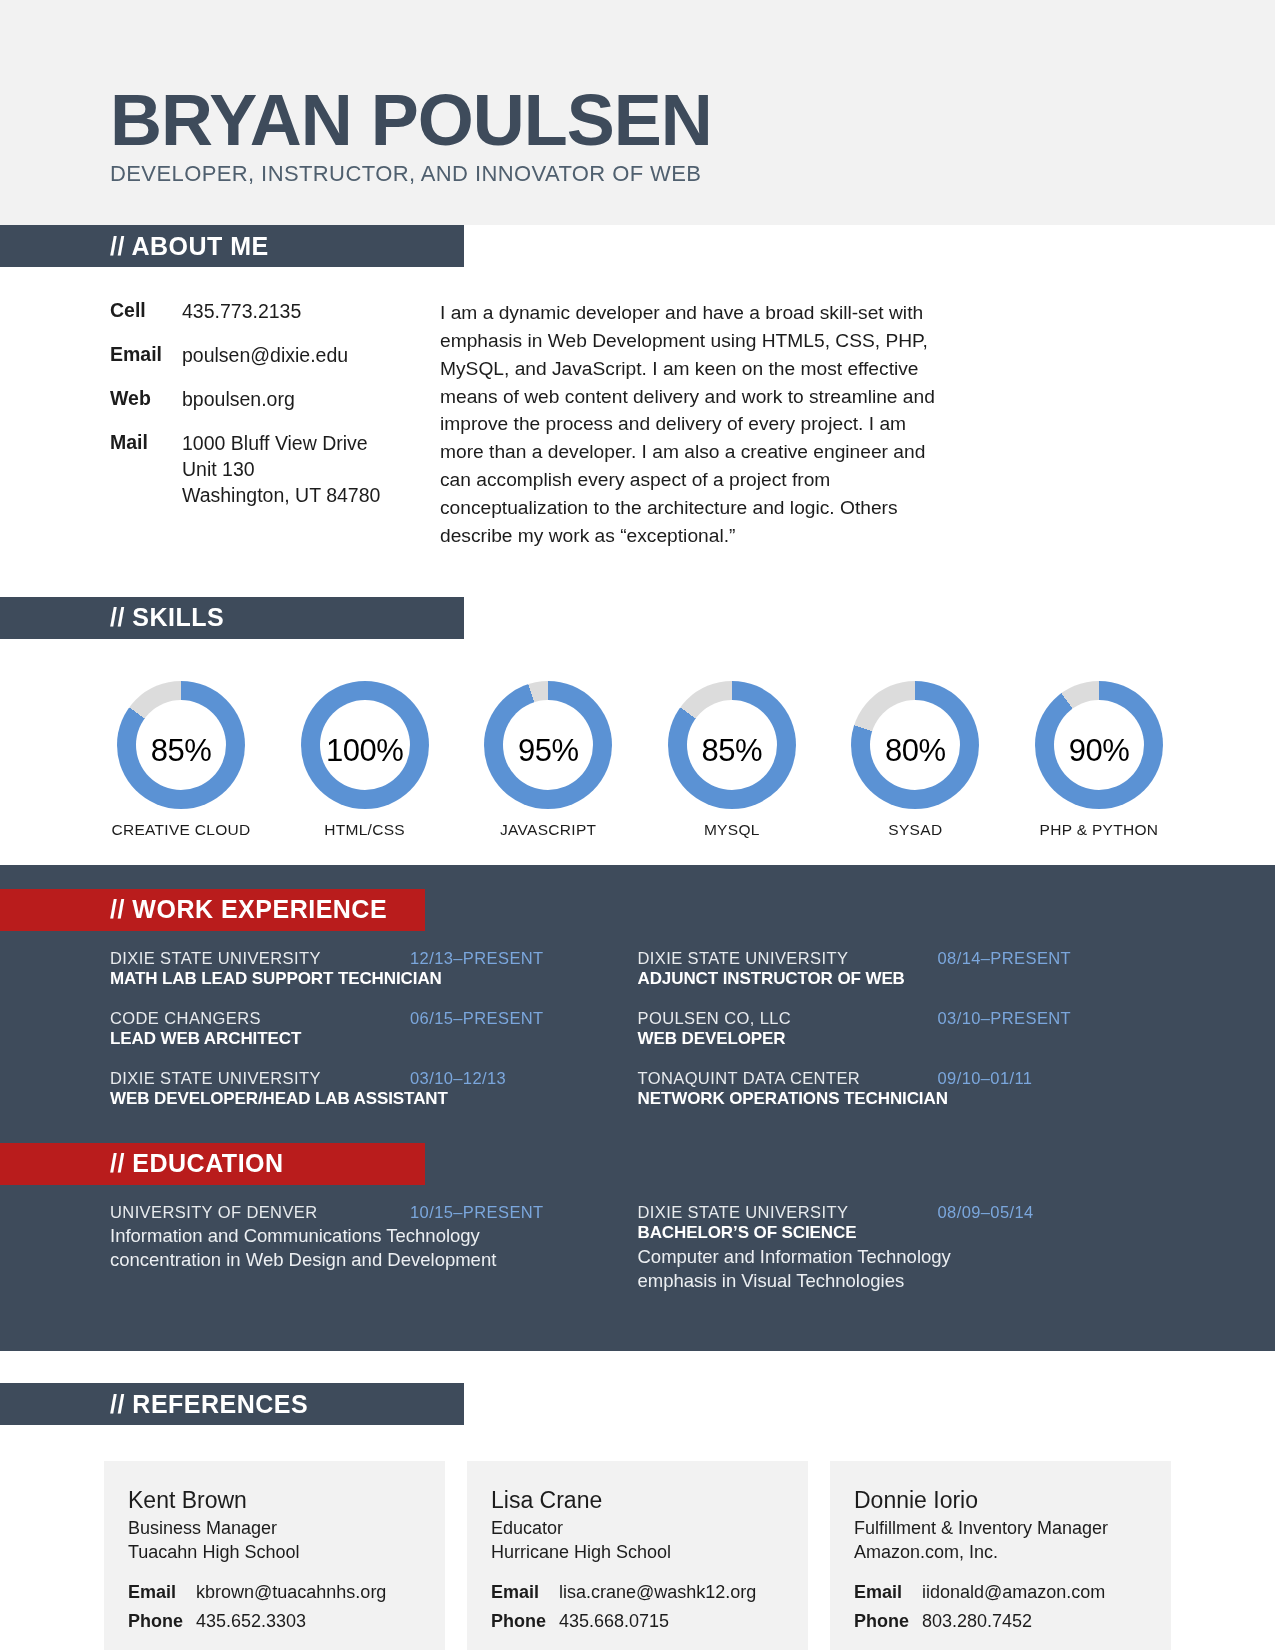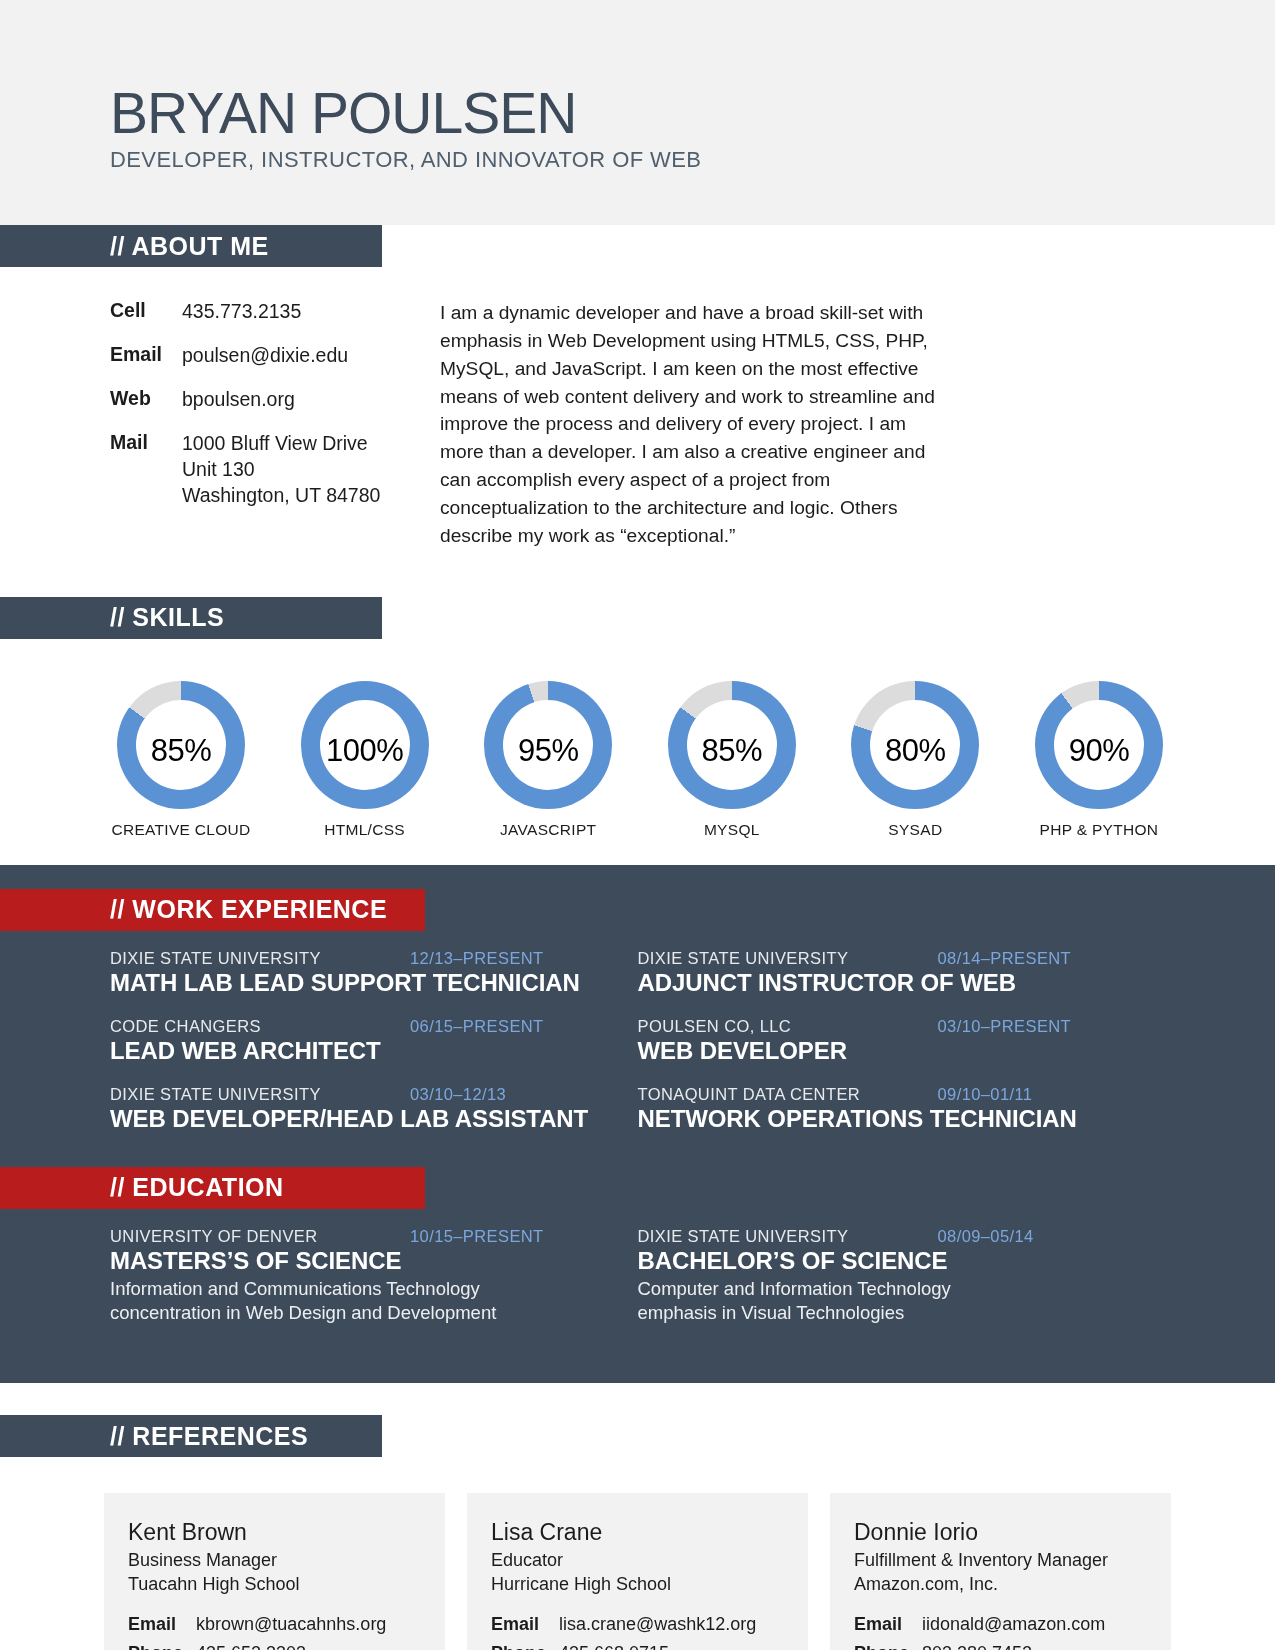--- a/index.html
+++ b/index.html
@@ -20,24 +20,24 @@
     overflow: hidden;
   }
 
   
   .header {
     background: #f2f2f2;
     height: 225px;
     padding: 86px 0 0 110px;
   }
   .name {
-    font-size: 57px;
+    font-size: 72px;
     line-height: 0.95;
     letter-spacing: -1px;
-    font-weight: 400;
+    font-weight: 700;
     color: #3e4b5b;
     font-family: "Liberation Sans", sans-serif;
   }
   .tagline {
     margin-top: 7px;
     font-size: 22px;
     letter-spacing: 0.4px;
     color: #50606f;
     font-weight: 400;
   }
@@ -46,21 +46,21 @@
   .bar {
     height: 42px;
     display: flex;
     align-items: center;
     padding-left: 110px;
     color: #ffffff;
     font-size: 25px;
     font-weight: bold;
     letter-spacing: 0.5px;
   }
-  .bar-dark { background: #3e4b5b; width: 382px; }
+  .bar-dark { background: #3e4b5b; width: 464px; }
   .bar-blue { background: #b91c1c; width: 425px; }
 
   
   .about-wrap {
     display: flex;
     padding: 32px 0 0 0;
     background: #ffffff;
   }
   .contact {
     width: 440px;
@@ -152,21 +152,21 @@
     color: #e8ebee;
     letter-spacing: 0.4px;
     min-width: 300px;
   }
   .entry-date {
     font-size: 16.5px;
     color: #7ba7dd;
     letter-spacing: 0.4px;
   }
   .entry-title {
-    font-size: 24px;
+    font-size: 17px;
     font-weight: bold;
     color: #ffffff;
     letter-spacing: -0.1px;
     margin-top: 1px;
   }
   .entry-desc {
     font-size: 18.5px;
     color: #eceff2;
     line-height: 1.32;
     margin-top: 2px;
@@ -342,21 +342,20 @@
 
     <div class="edu-bar-wrap">
       <div class="bar bar-blue">// EDUCATION</div>
     </div>
     <div class="entries" id="edu-entries">
         <div class="entry">
           <div class="entry-top">
             <span class="entry-org">UNIVERSITY OF DENVER</span>
             <span class="entry-date">10/15–PRESENT</span>
           </div>
-          <div class="entry-title">MASTERS’S OF SCIENCE</div>
           <div class="entry-desc">Information and Communications Technology
 concentration in Web Design and Development</div>
         </div>
         <div class="entry">
           <div class="entry-top">
             <span class="entry-org">DIXIE STATE UNIVERSITY</span>
             <span class="entry-date">08/09–05/14</span>
           </div>
           <div class="entry-title">BACHELOR’S OF SCIENCE</div>
           <div class="entry-desc">Computer and Information Technology

